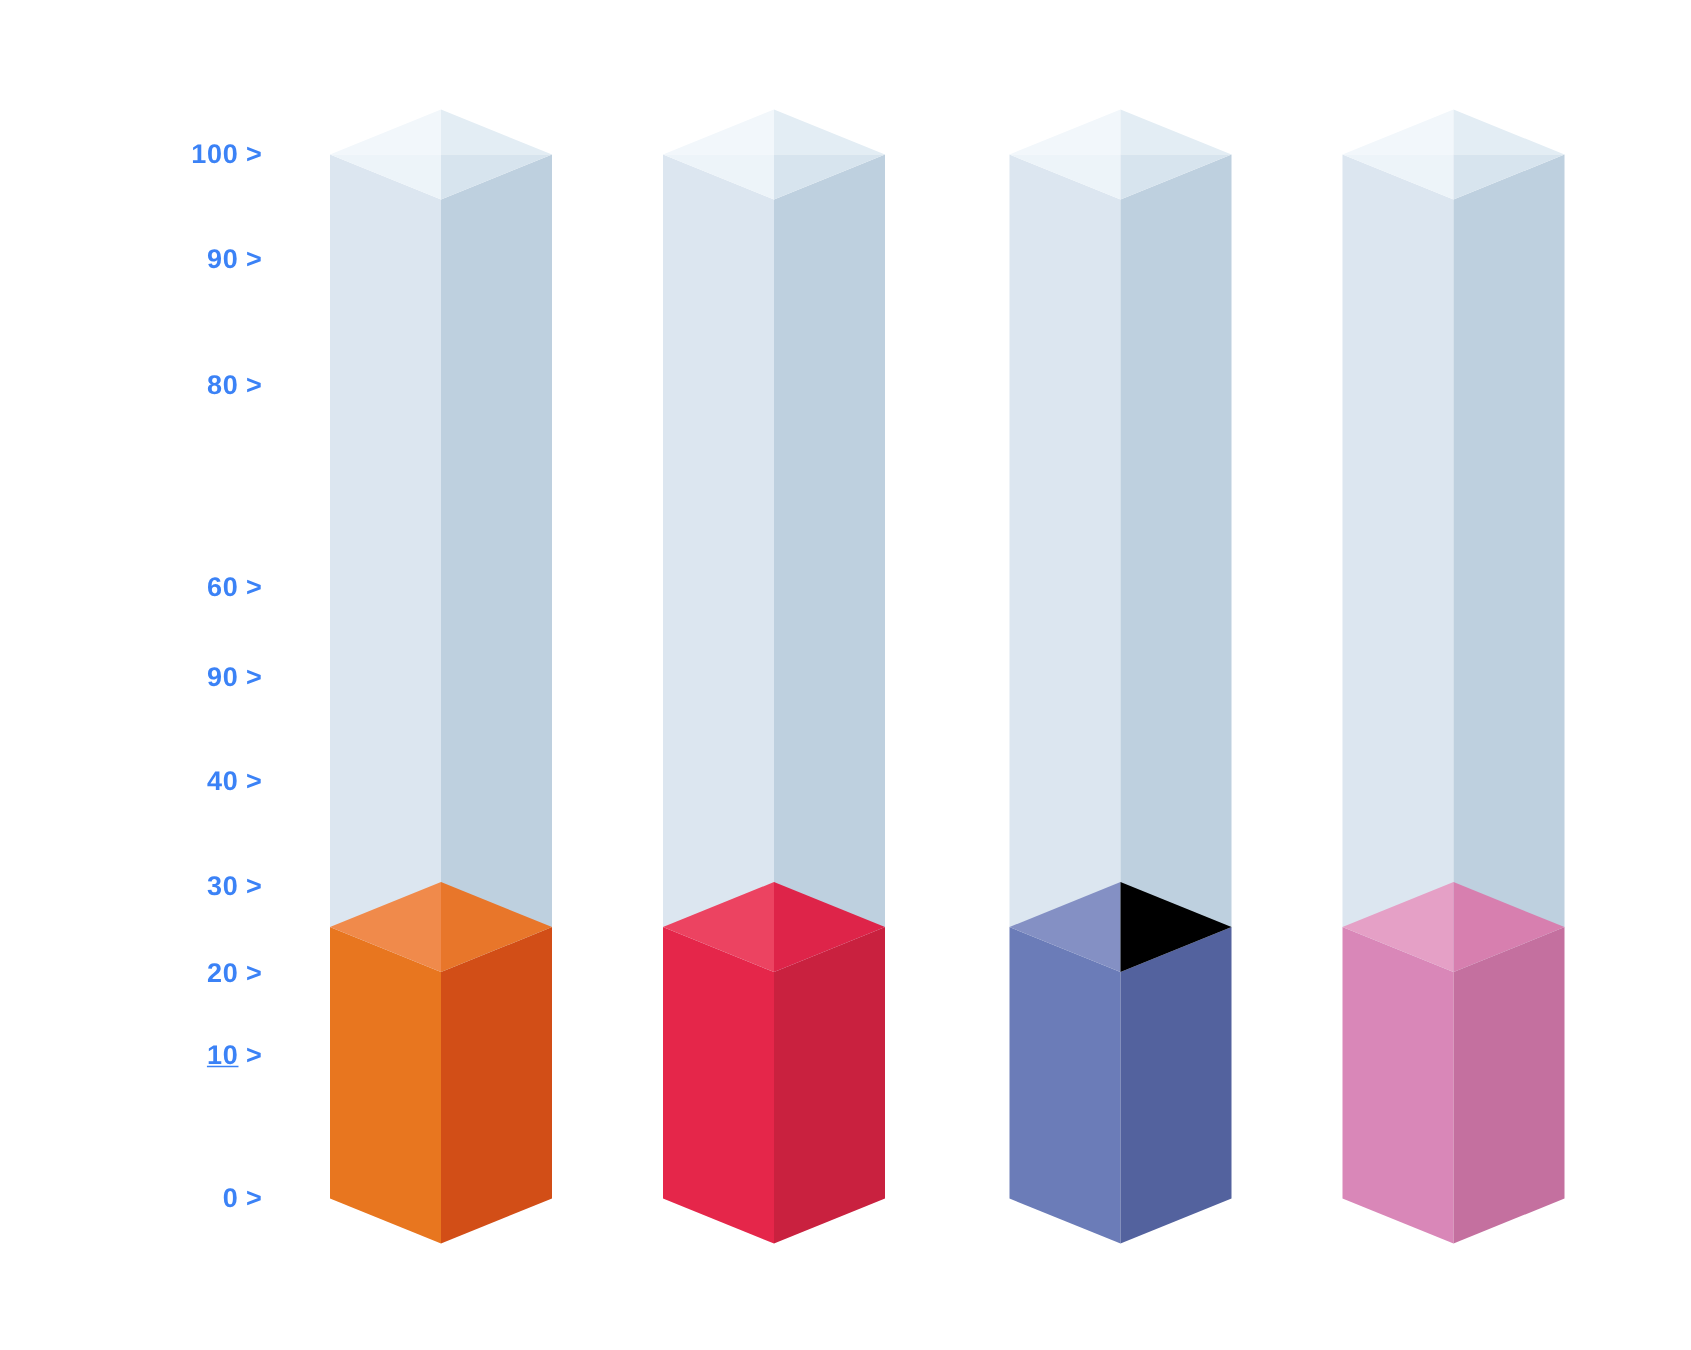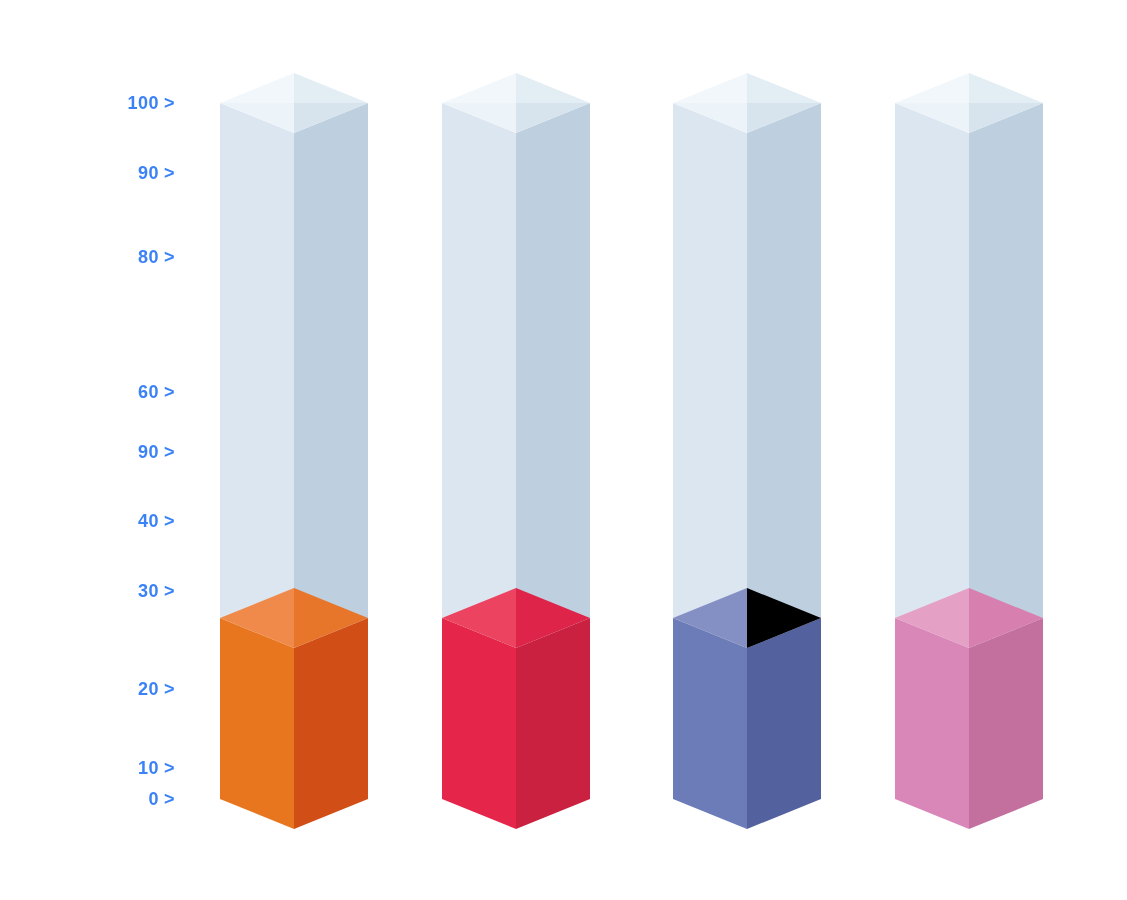--- a/index.html
+++ b/index.html
@@ -48,22 +48,22 @@
 <div id="chart-root">
 
   <div class="axis-labels">
     <div class="axis-tick" style="top:103px;"><span>100</span><span class="tick-arrow">&gt;</span></div>
     <div class="axis-tick" style="top:173px;"><span>90</span><span class="tick-arrow">&gt;</span></div>
     <div class="axis-tick" style="top:243px;margin-top:14px;"><span>80</span><span class="tick-arrow">&gt;</span></div>
     <div class="axis-tick" style="top:372px;margin-top:20px;"><span>60</span><span class="tick-arrow">&gt;</span></div>
     <div class="axis-tick" style="top:452px;"><span>90</span><span class="tick-arrow">&gt;</span></div>
     <div class="axis-tick" style="top:521px;"><span>40</span><span class="tick-arrow">&gt;</span></div>
     <div class="axis-tick" style="top:591px;text-align:right;"><span>30</span><span class="tick-arrow">&gt;</span></div>
-    <div class="axis-tick" style="top:689px;"><span>20</span><span class="tick-arrow">&gt;</span></div>
-    <div class="axis-tick" style="top:768px;"><span>10</span><span class="tick-arrow">&gt;</span></div>
+    <div class="axis-tick" style="top:649px;"><span>20</span><span class="tick-arrow">&gt;</span></div>
+    <div class="axis-tick" style="top:704px;text-decoration:underline;"><span>10</span><span class="tick-arrow">&gt;</span></div>
     <div class="axis-tick" style="top:799px;"><span>0</span><span class="tick-arrow">&gt;</span></div>
   </div>
 
   <div class="bars-layer">
     <svg class="bars-svg" id="bars-svg" width="1127" height="900" viewBox="0 0 1127 900">
         <g>
           <polygon points="220,103 294,133 294,648.04 220,618.04" fill="#DCE6F0" shape-rendering="geometricPrecision"></polygon>
           <polygon points="294,133 368,103 368,618.04 294,648.04" fill="#BED0DF" shape-rendering="geometricPrecision"></polygon>
           <polygon points="220,103 294,73 294,103" fill="#F2F7FB" shape-rendering="geometricPrecision"></polygon>
           <polygon points="294,73 368,103 294,103" fill="#E3EDF4" shape-rendering="geometricPrecision"></polygon>

